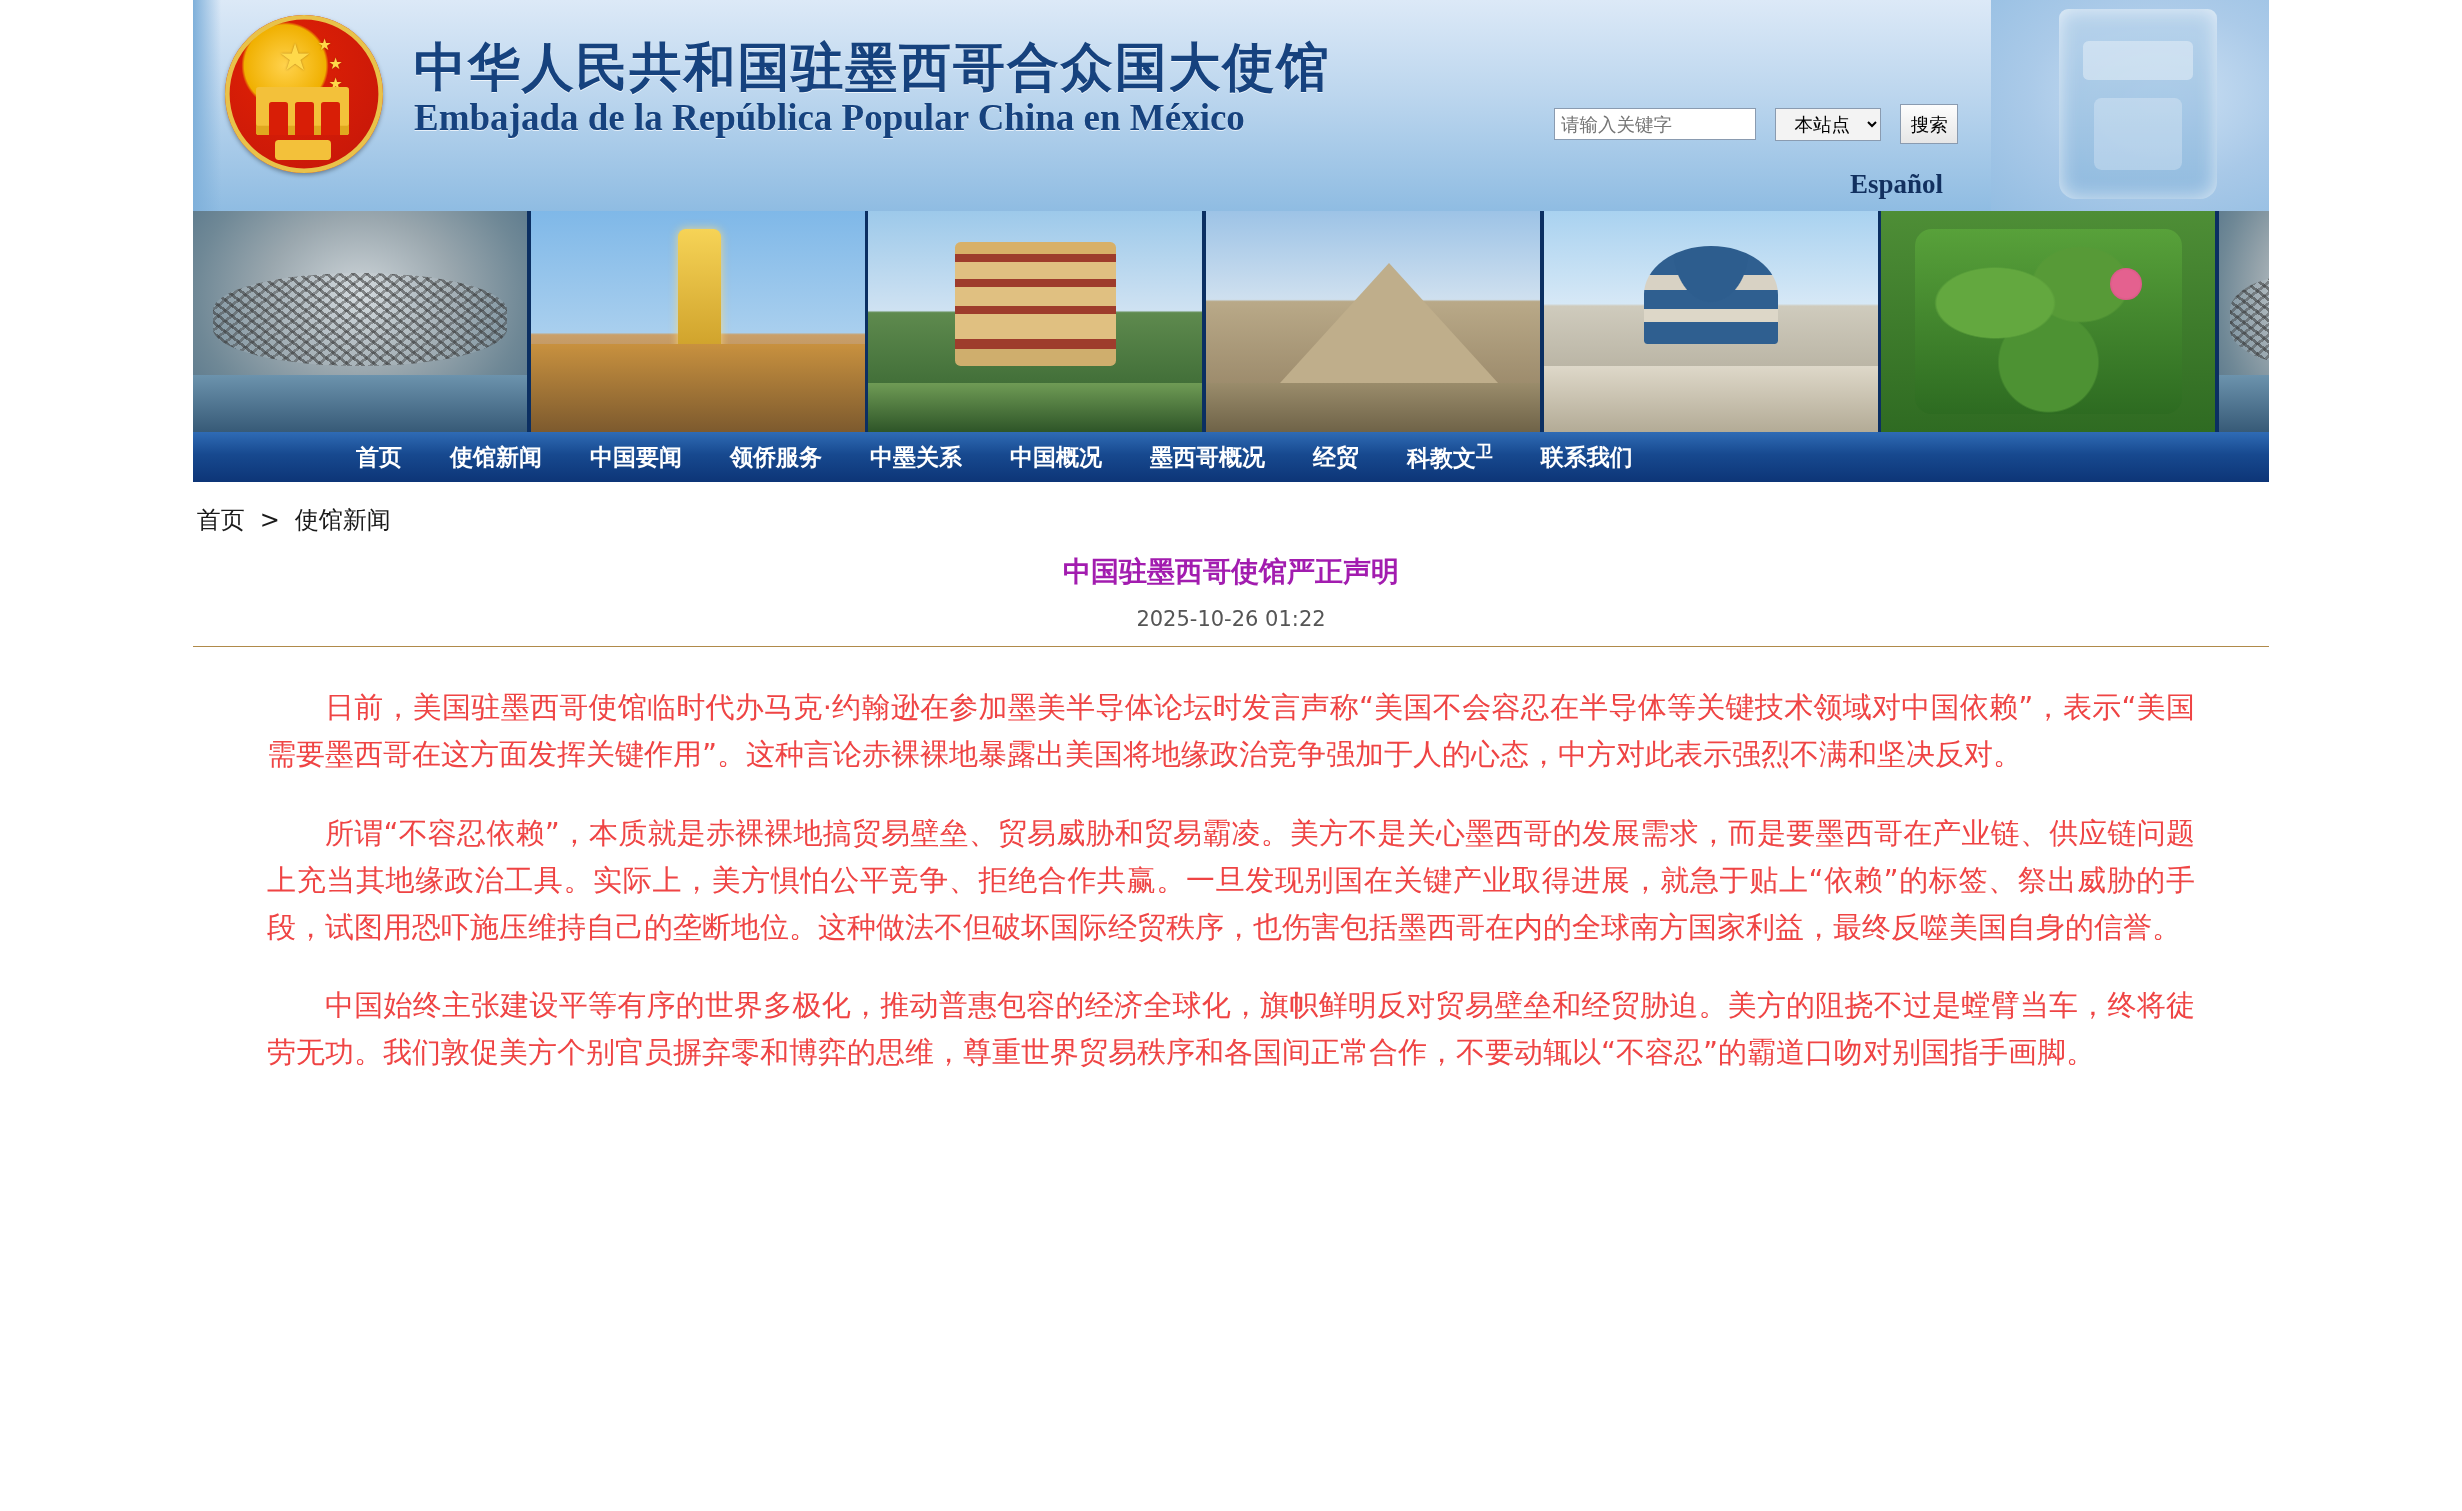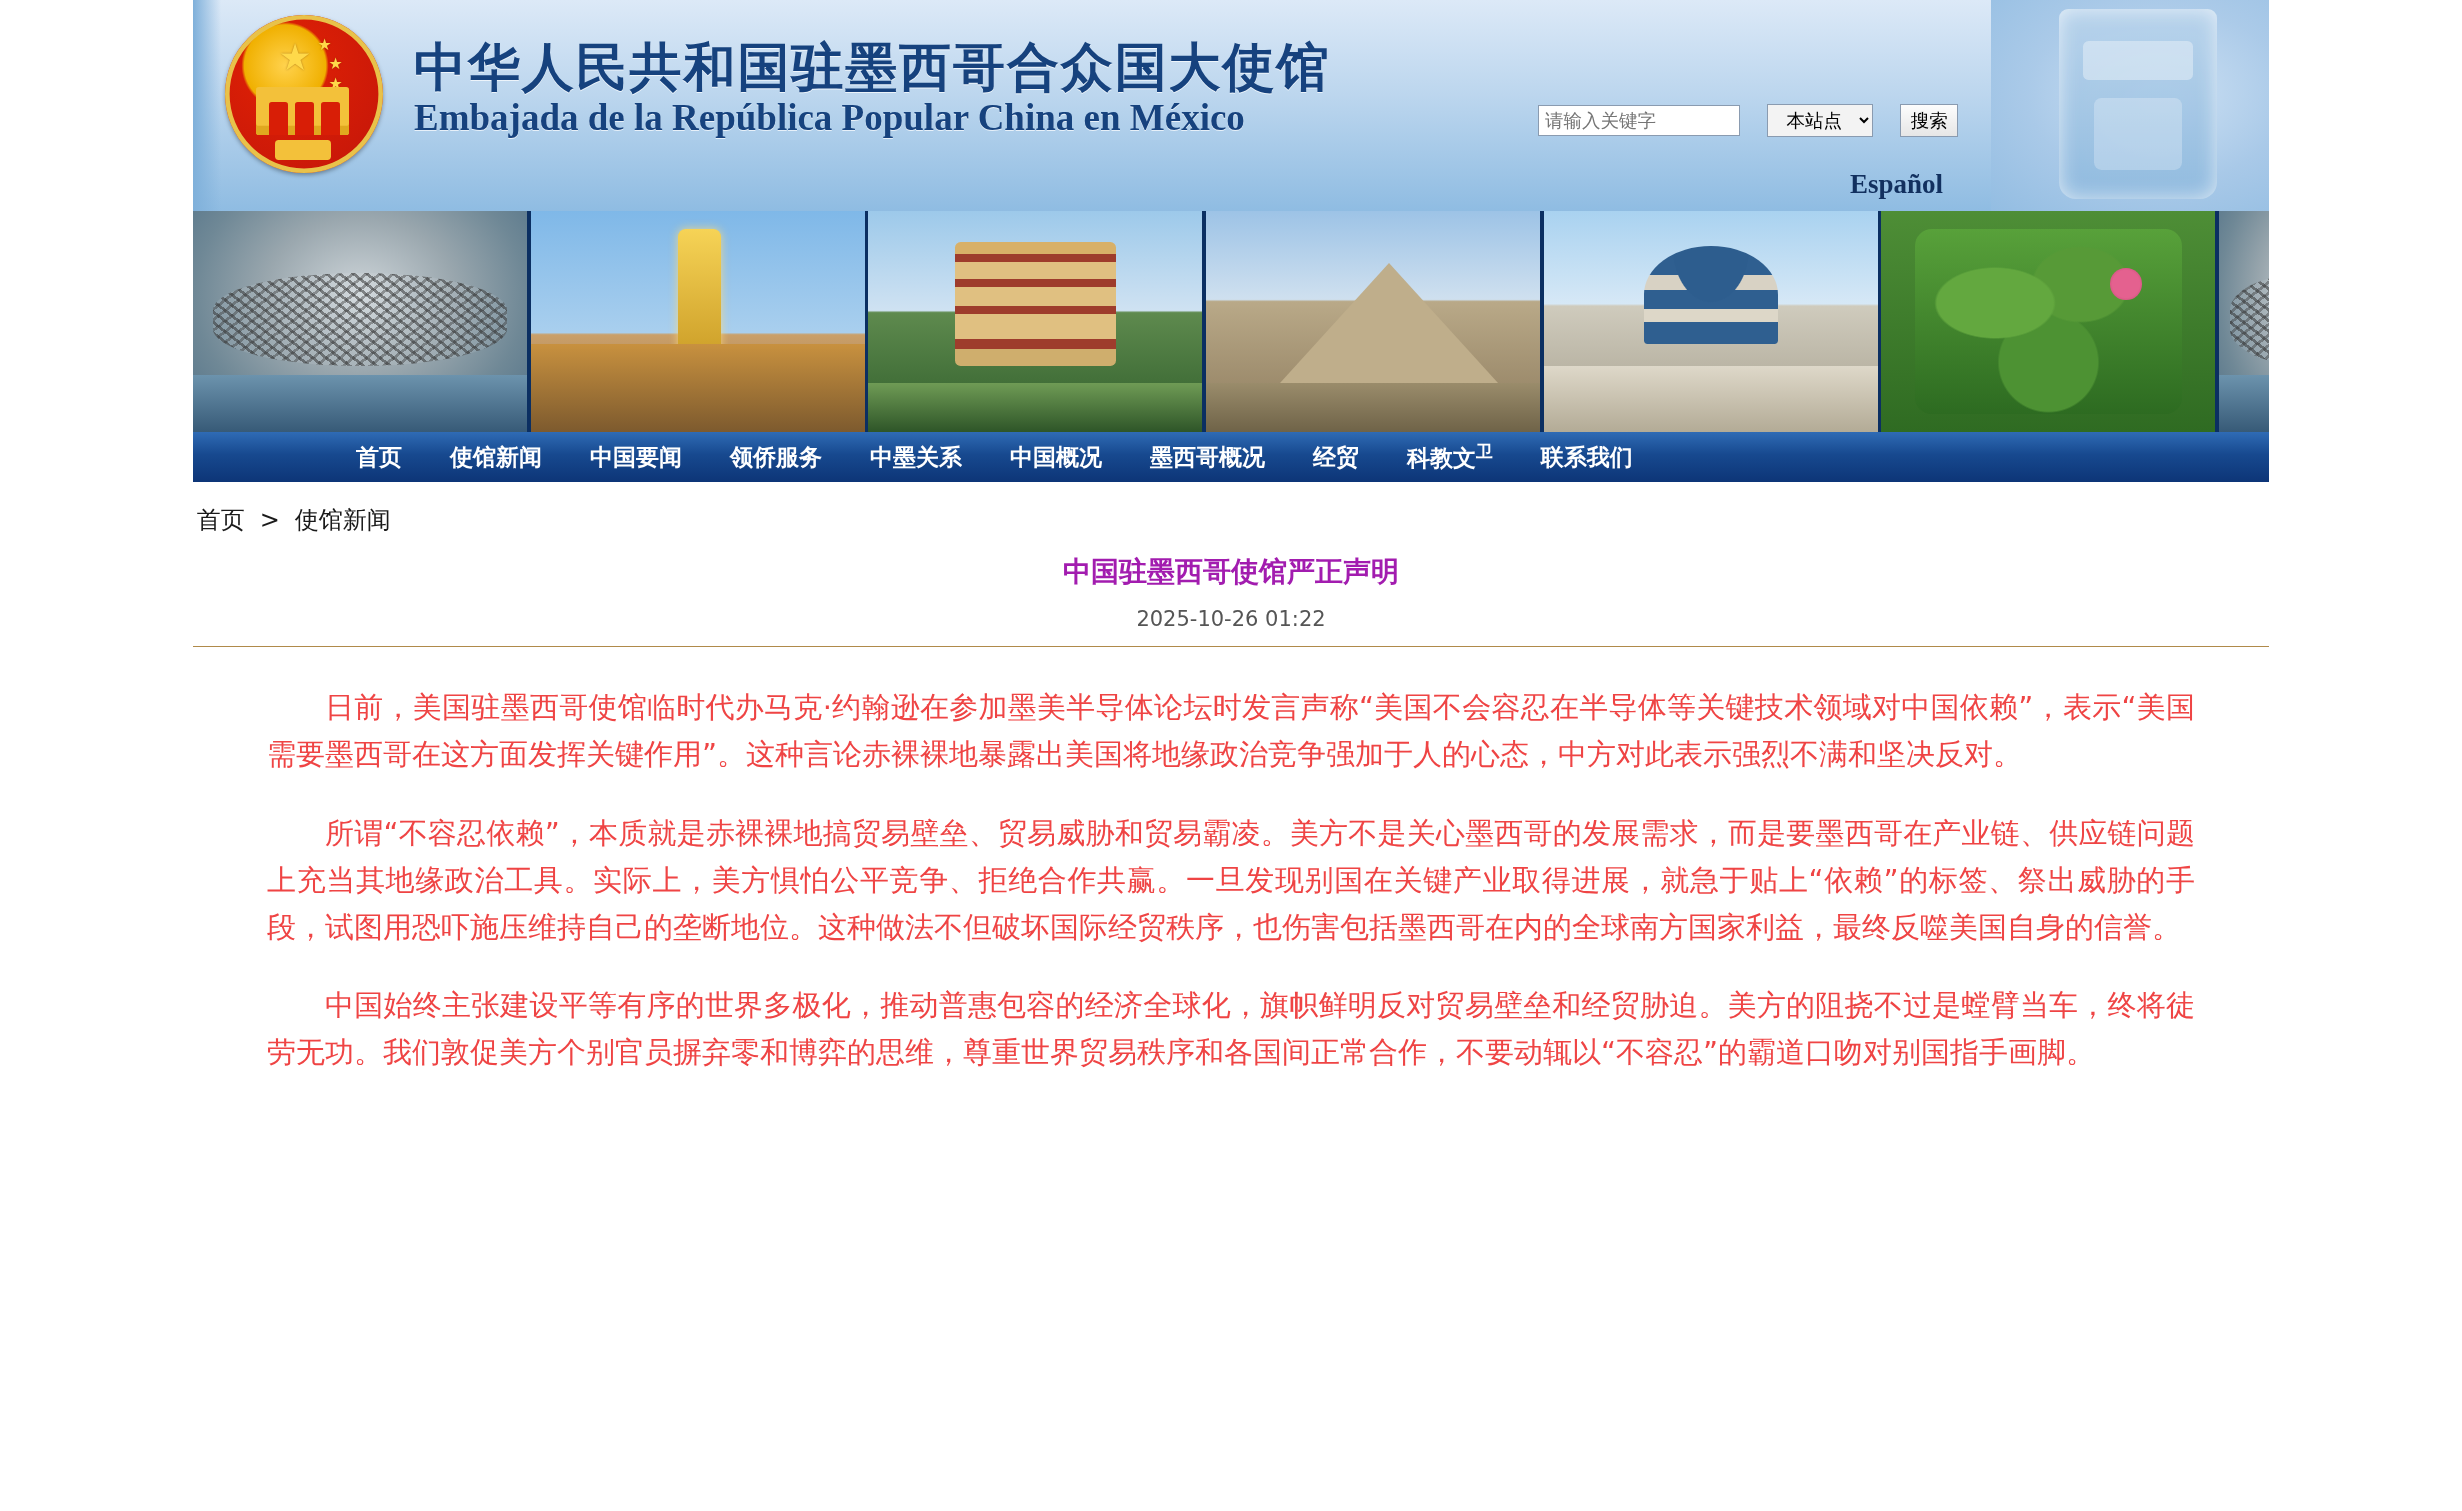--- a/index.html
+++ b/index.html
@@ -125,21 +125,21 @@
     font-family: "Liberation Serif", "DejaVu Serif", serif;
     text-shadow: 0 0.9px 0 rgba(255,255,255,.7);
     white-space: nowrap;
   }
 
   .search-area {
     position: absolute;
     right: 311px; top: 104px;
     display: flex;
     align-items: center;
-    gap: 27px;
+    gap: 19px;
   }
   .search-input {
     width: 202px;
     height: 31.5px;
     font-size: 18.5px;
     padding: 1.9px 5.6px;
     border: 0.9px solid #8a9bb0;
     background: #fff;
     color: #444;
     box-sizing: border-box;
@@ -148,21 +148,21 @@
   .search-select {
     height: 33px;
     font-size: 18.5px;
     border: 0.9px solid #8a9bb0;
     background: #f3f3f3;
     box-sizing: border-box;
     padding: 0 14px;
     font-family: "DejaVu Sans", sans-serif;
   }
   .search-button {
-    height: 33px;
+    height: 40px;
     font-size: 18.5px;
     padding: 0 9.3px;
     border: 0.9px solid #8a9bb0;
     background: linear-gradient(180deg,#fdfdfd,#e6e6e6);
     cursor: pointer;
     font-family: "DejaVu Sans", sans-serif;
   }
   .lang-link {
     position: absolute;
     right: 326px; top: 169px;

